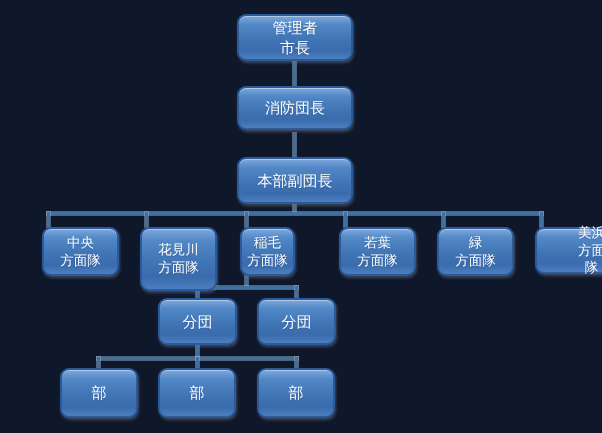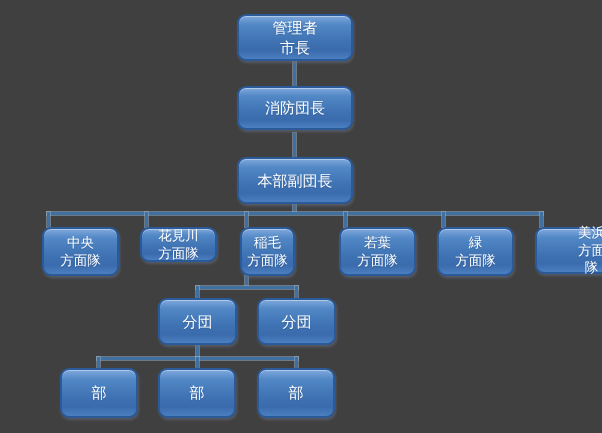--- a/index.html
+++ b/index.html
@@ -1,20 +1,20 @@
 <!DOCTYPE html>
 <html><head>
 <meta charset="utf-8">
 <style>
   html, body { margin: 0; padding: 0; background: #ffffff; }
   #canvas {
     position: relative;
     width: 602px;
     height: 433px;
-    background: #404040;
+    background: #0f172a;
     overflow: hidden;
     font-family: "Liberation Sans", "DejaVu Sans", sans-serif;
   }
   .node {
     position: absolute;
     display: flex;
     align-items: center;
     justify-content: center;
     text-align: center;
     white-space: pre-line;
@@ -33,21 +33,21 @@
     position: absolute;
     background: #40709f;
     box-shadow: 0 0 0 1px rgba(165,190,215,0.45);
   }
   
   .n-mayor   { left:237px; top:14px;  width:116px; height:47px; }
   .n-chief   { left:237px; top:86px;  width:116px; height:44px; }
   .n-deputy  { left:237px; top:157px; width:116px; height:47px;text-align:center; }
   
   .n-chuo       { left:10px;  top:227px; width:77px; height:49px; }
-  .n-hanamigawa { left:108px; top:227px; width:77px; height:35px; }
+  .n-hanamigawa { left:108px; top:227px; width:77px; height:64px; }
   .n-inage      { left:208px; top:227px; width:55px; height:49px; }
   .n-wakaba     { left:307px; top:227px; width:77px; height:49px;text-align:center; }
   .n-midori     { left:405px; top:227px; width:77px; height:49px; }
   .n-mihama     { left:503px; top:227px; width:77px; height:47px;padding-left:36px; }
   
   .n-bundan1 { left:158px; top:298px; width:79px; height:47px; }
   .n-bundan2 { left:257px; top:298px; width:79px; height:47px; }
   
   .n-bu1 { left:60px;  top:368px; width:78px; height:50px; }
   .n-bu2 { left:158px; top:368px; width:78px; height:50px; }

